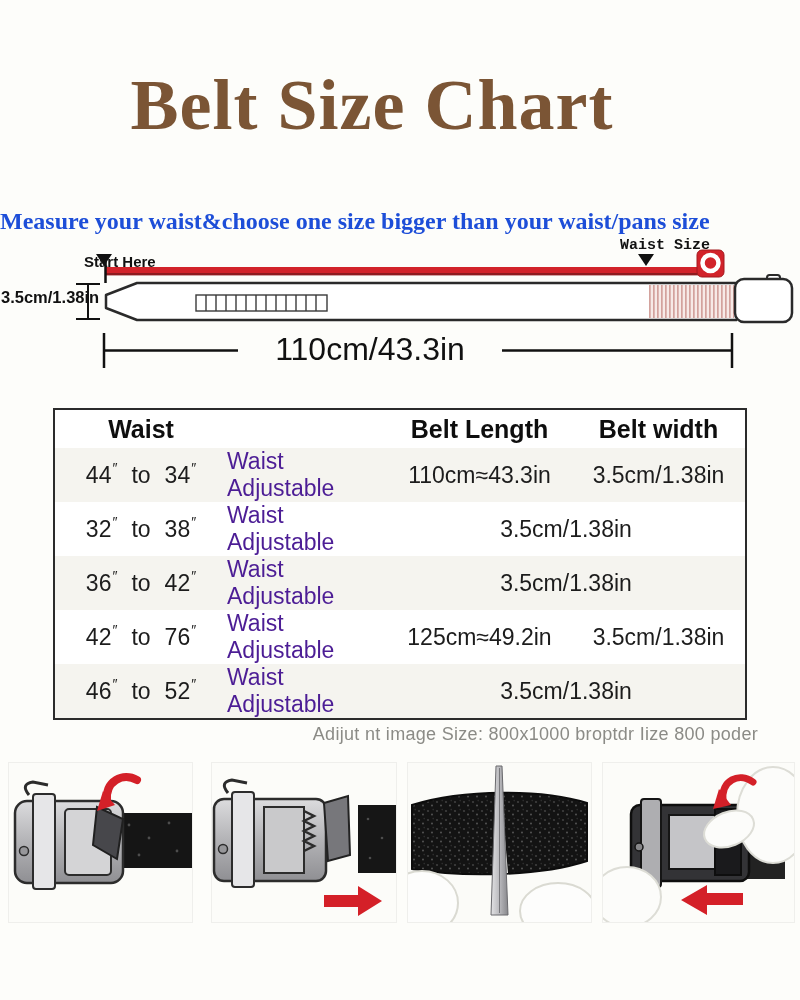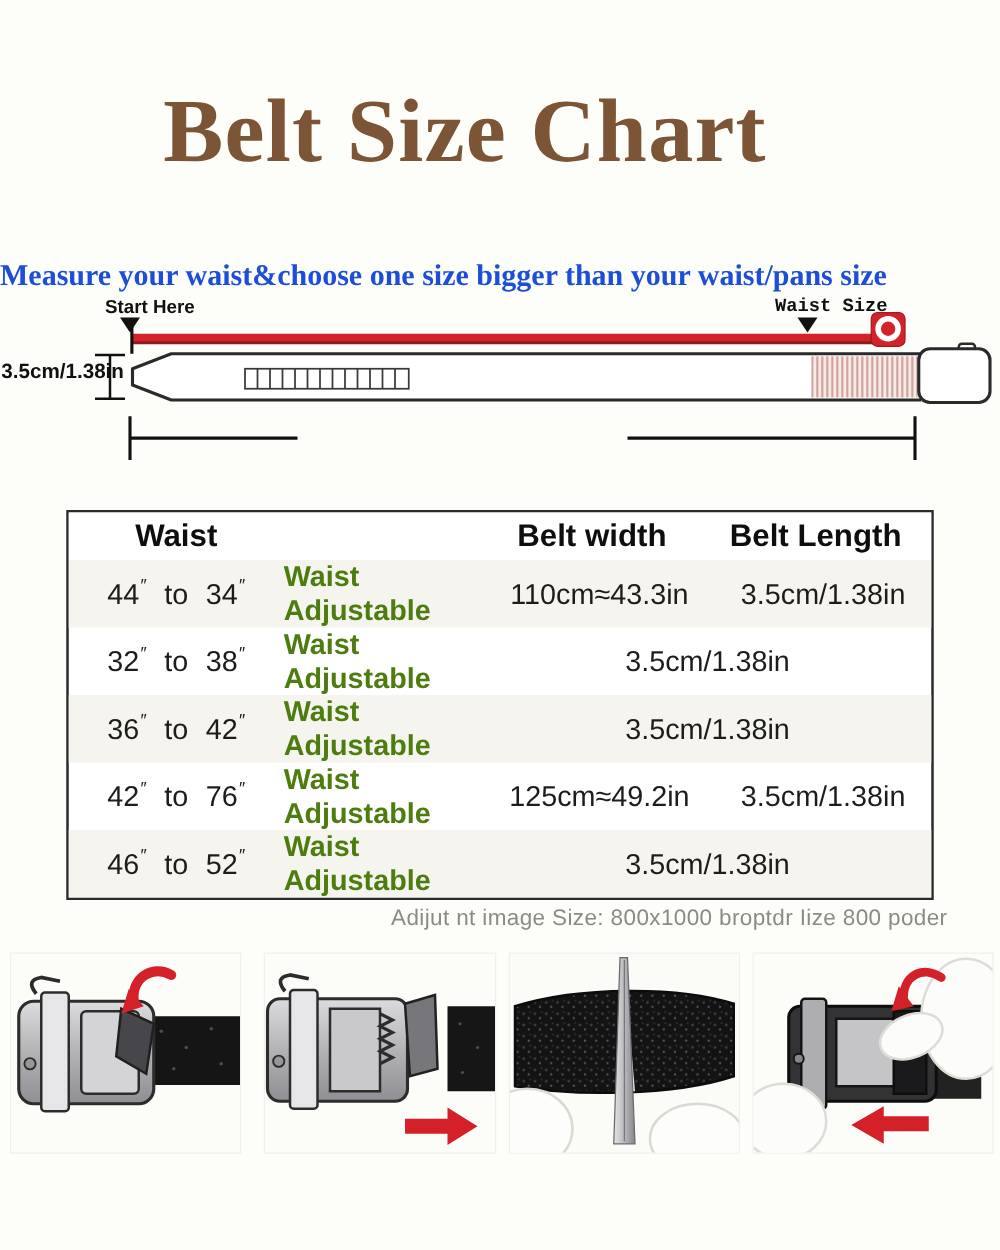--- a/index.html
+++ b/index.html
@@ -16,21 +16,21 @@
   }
   .subtitle {
     position:absolute; top:184px; left:0; width:800px; 
     font-family:"Liberation Serif", serif; font-weight:bold; font-size:24px;
     color:#1d4ed8; white-space:nowrap;margin-top:24px;
   }
   
   .diagram { position:absolute; top:235px; left:0; width:800px; height:170px; }
   .diagram svg { position:absolute; top:0; left:0; }
   .dlabel { position:absolute; font-size:15px; font-weight:bold; color:#111; white-space:nowrap; }
-  .lbl-start { top:2px; left:84px; }
+  .lbl-start { top:18px; left:84px; }
   .lbl-waistsize { top:2px; left:620px;font-family:Liberation Mono, monospace; }
   .tri-down {
     position:absolute; width:0; height:0;
     border-left:8px solid transparent; border-right:8px solid transparent;
     border-top:12px solid #111;
   }
   .tri-start { top:19px; left:96px; }
   .tri-waist { top:19px; left:638px; }
   .lbl-beltwidth {
     top:53px; left:1px; width:85px; font-size:16.5px; font-weight:600; text-align:left;
@@ -46,21 +46,21 @@
   }
   .thead { height:66px; display:flex; align-items:center; background:#fff; }
   .trow  { flex:1; display:flex; align-items:center; }
   .trow.alt { background:#f5f4ef; }
   .c  { display:flex; align-items:center; justify-content:center; font-size:23px; }
   .c1 { width:172px; }
   .c2 { width:160px; }
   .c3 { width:185px; }
   .c4 { flex:1; }
   .th { font-size:25px; font-weight:bold; color:#0e0e0e; }
-  .adj { color:#4d7c0f;font-weight:bold; }
+  .adj { color:#4c1d95; }
   .wgroup { display:flex; align-items:flex-start; }
   .c1 .gap { width:14px; }
   .pr { font-size:14px; margin-top:-2px; margin-left:1px; }
   
   .caption {
     position:absolute; top:724px; left:0; width:758px; text-align:right;
     font-size:18px; color:#8b8b86; letter-spacing:0.3px;
   }
   
   .photos { position:absolute; top:762px; left:0; width:800px; height:161px; }
@@ -134,28 +134,29 @@
         <line x1="732" y1="98" x2="732" y2="133"></line>
         <line x1="104" y1="115.5" x2="238" y2="115.5"></line>
         <line x1="502" y1="115.5" x2="732" y2="115.5"></line>
       </g>
     </svg>
     <div class="dlabel lbl-start">Start Here</div>
     <div class="tri-down tri-start"></div>
     <div class="dlabel lbl-waistsize">Waist Size</div>
     <div class="tri-down tri-waist"></div>
     <div class="dlabel lbl-beltwidth">3.5cm/1.38in</div>
+    <div class="lbl-beltlength">110cm/43.3in</div>
   </div>
 
   <div class="size-table">
     <div class="thead">
       <div class="c c1 th">Waist</div>
       <div class="c c2 th"></div>
+      <div class="c c3 th">Belt Length</div>
       <div class="c c4 th">Belt width</div>
-      <div class="c c3 th">Belt Length</div>
     </div>
 
     <div class="trow alt">
       <div class="c c1">
         <span class="wgroup">
             <span>44</span>
             <span class="pr">″</span>
           </span>
         <span class="gap"></span>
           <span>to</span>

